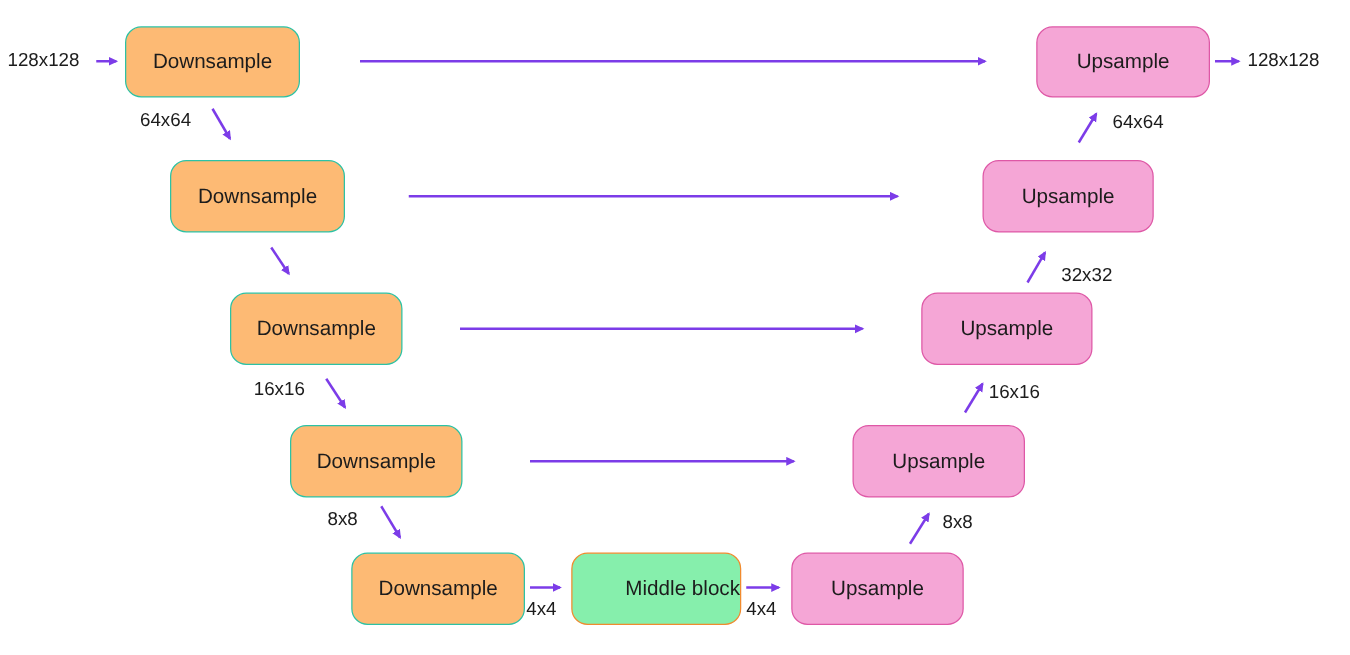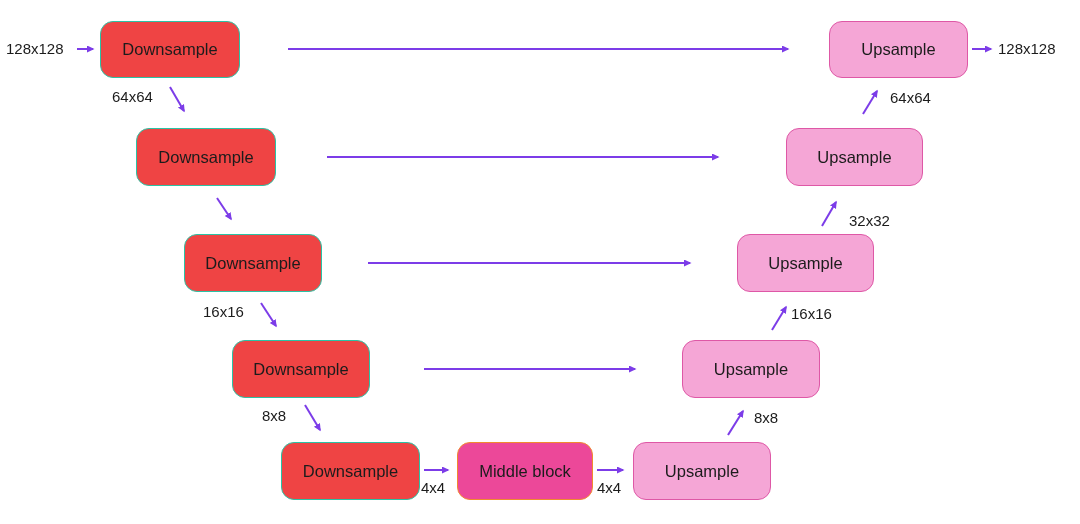--- a/index.html
+++ b/index.html
@@ -25,30 +25,31 @@
     position: absolute;
     display: flex;
     align-items: center;
     justify-content: center;
     border-radius: 13px;
     font-size: 16.5px;
     color: #1c1c1c;
     box-sizing: border-box;
   }
   .downsample {
-    background: #ef4444;
+    background: #fdba74;
     border: 1.6px solid #2cc2a5;
   }
   .upsample {
     background: #f5a6d6;
     border: 1.6px solid #de58a6;
   }
   .middle {
-    background: #ec4899;
+    background: #86efac;
     border: 1.6px solid #f18a2e;
+    justify-content: flex-end;
   }
   .dim {
     position: absolute;
     font-size: 15px;
     color: #1c1c1c;
     white-space: nowrap;
   }
 </style>
 </head>
 <body>

